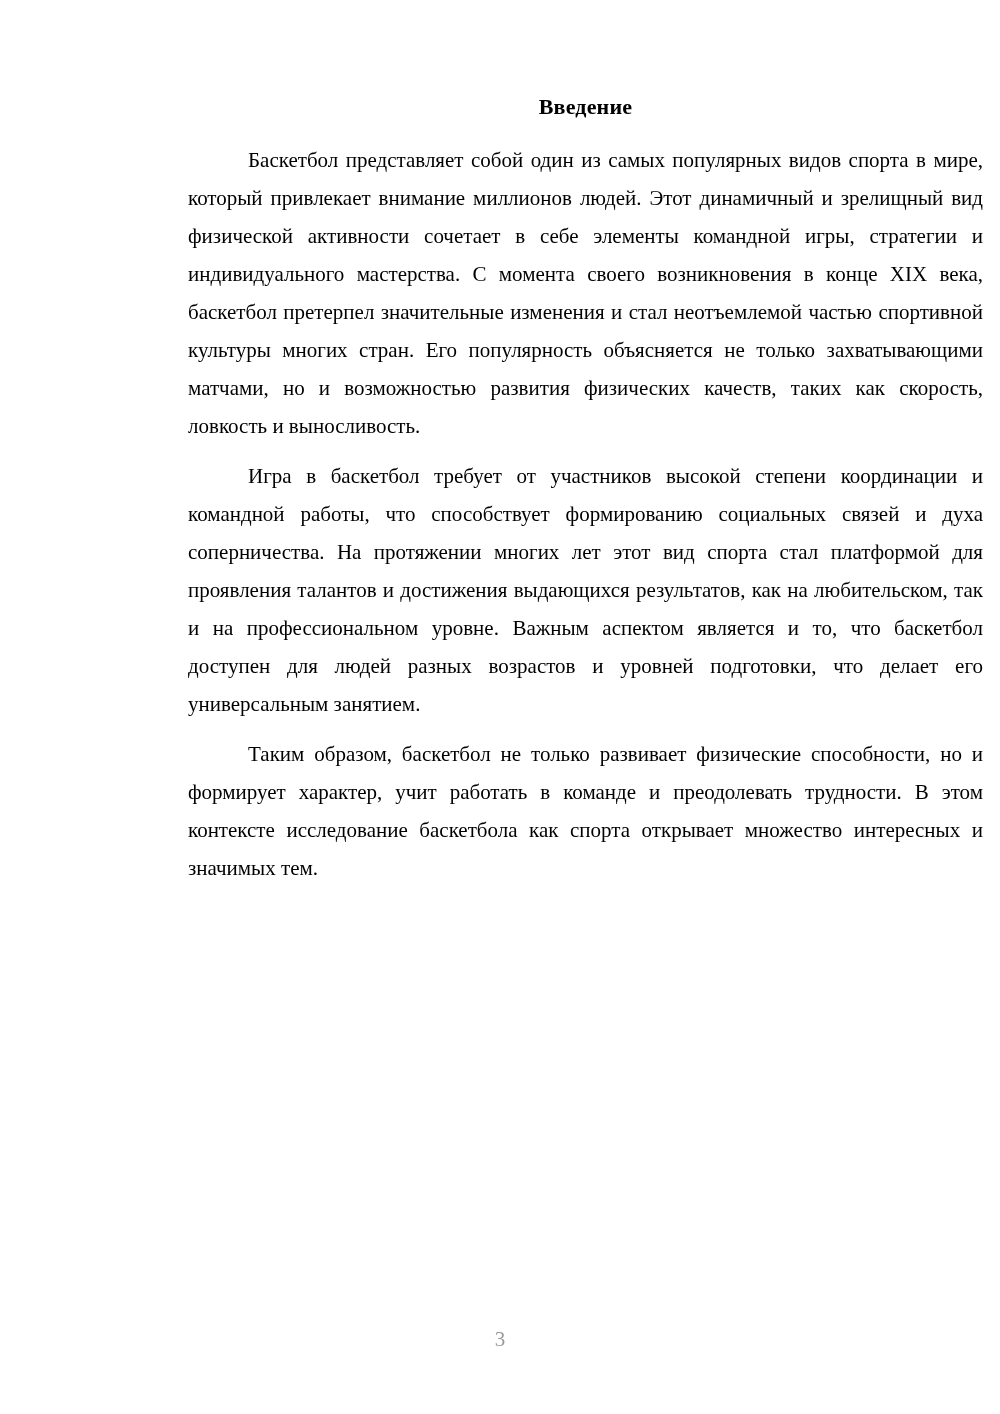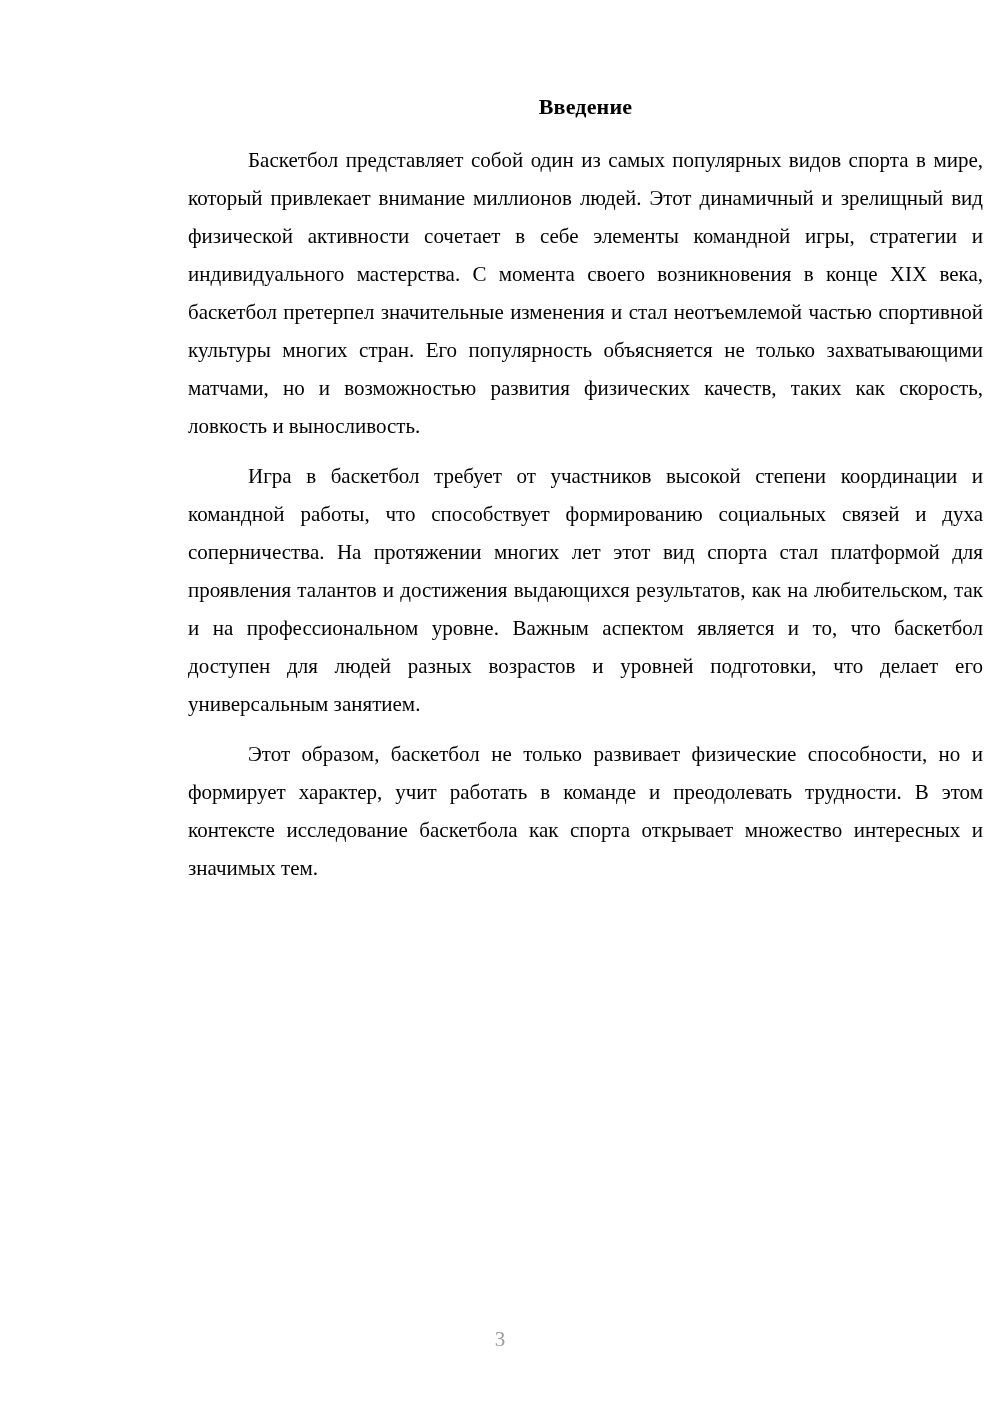--- a/index.html
+++ b/index.html
@@ -79,19 +79,19 @@
 <div class="page">
 
   <div class="content">
 
     <h1 class="doc-heading">Введение</h1>
 
     <p class="doc-paragraph first-para">Баскетбол представляет собой один из самых популярных видов спорта в мире, который привлекает внимание миллионов людей. Этот динамичный и зрелищный вид физической активности сочетает в себе элементы командной игры, стратегии и индивидуального мастерства. С момента своего возникновения в конце XIX века, баскетбол претерпел значительные изменения и стал неотъемлемой частью спортивной культуры многих стран. Его популярность объясняется не только захватывающими матчами, но и возможностью развития физических качеств, таких как скорость, ловкость и выносливость.</p>
 
     <p class="doc-paragraph">Игра в баскетбол требует от участников высокой степени координации и командной работы, что способствует формированию социальных связей и духа соперничества. На протяжении многих лет этот вид спорта стал платформой для проявления талантов и достижения выдающихся результатов, как на любительском, так и на профессиональном уровне. Важным аспектом является и то, что баскетбол доступен для людей разных возрастов и уровней подготовки, что делает его универсальным занятием.</p>
 
-    <p class="doc-paragraph">Этот образом, баскетбол не только развивает физические способности, но и формирует характер, учит работать в команде и преодолевать трудности. В этом контексте исследование баскетбола как спорта открывает множество интересных и значимых тем.</p>
+    <p class="doc-paragraph">Таким образом, баскетбол не только развивает физические способности, но и формирует характер, учит работать в команде и преодолевать трудности. В этом контексте исследование баскетбола как спорта открывает множество интересных и значимых тем.</p>
 
   </div>
 
   <div class="page-number">3</div>
 
 </div>
 
 </body></html>

